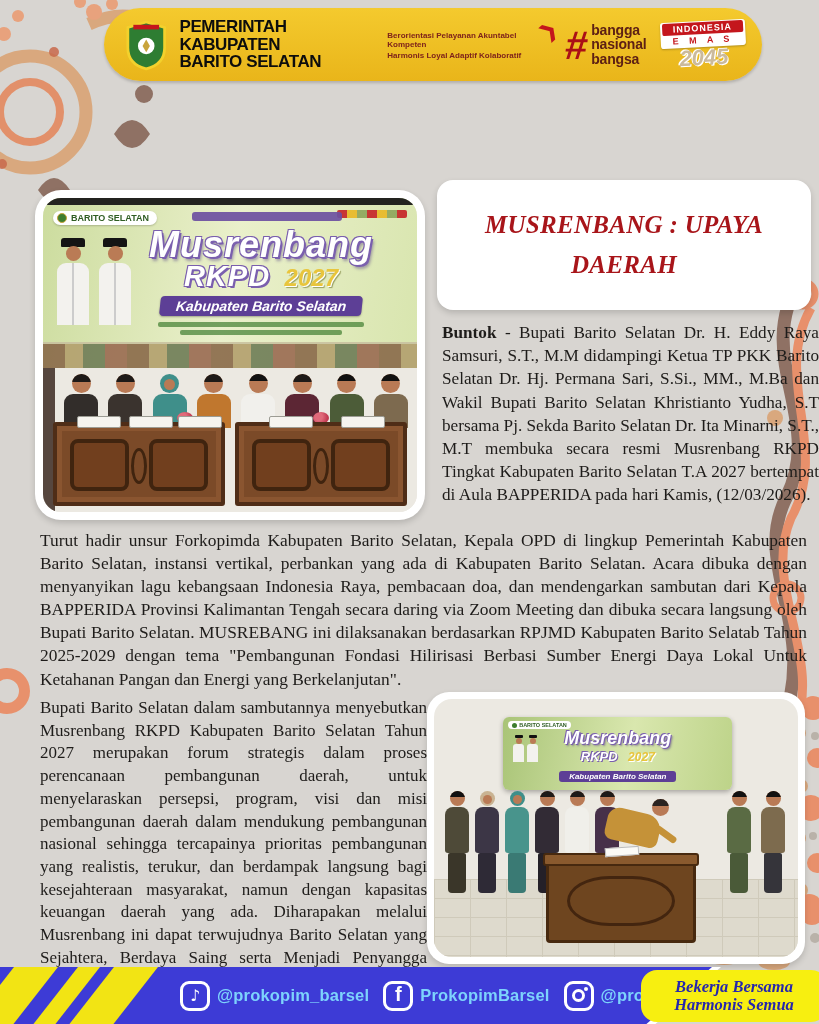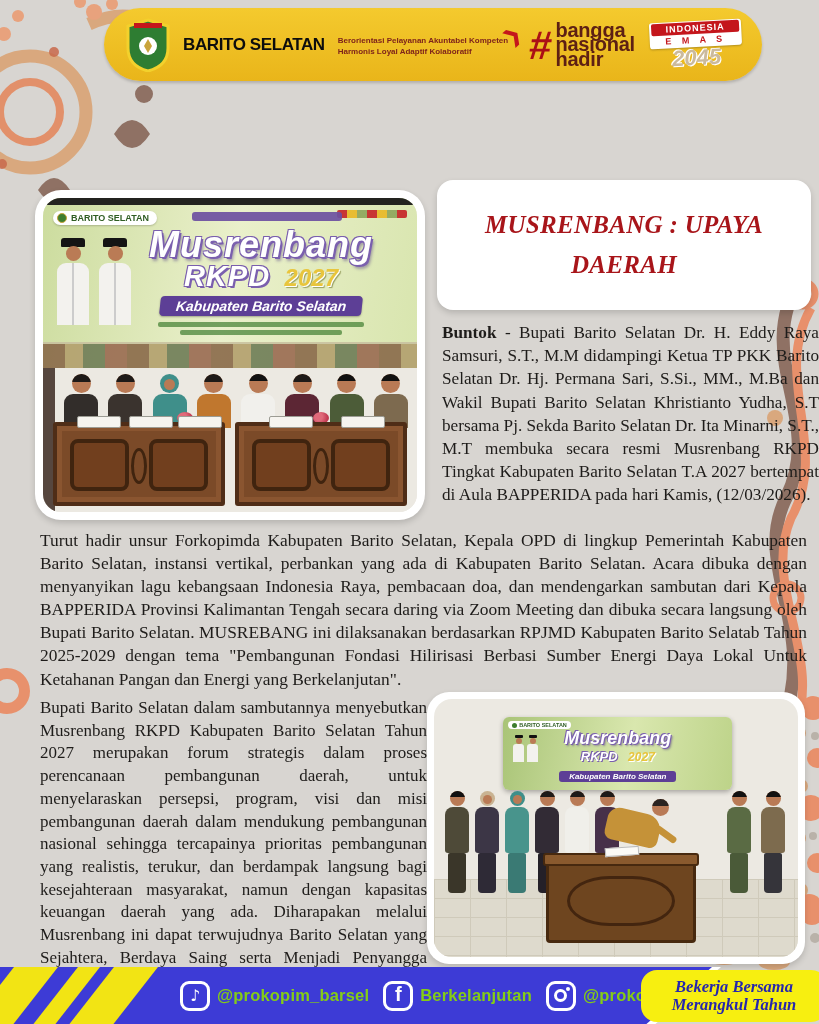--- a/index.html
+++ b/index.html
@@ -13,21 +13,21 @@
     background:linear-gradient(180deg,#F4CA2E,#E9B51A);display:flex;align-items:center;
     padding:0 16px 0 22px;gap:13px;z-index:2;box-shadow:0 2px 3px rgba(0,0,0,.18);}
   .gov-text{font-size:17px;line-height:17.5px;font-weight:900;color:#0D0D0D;letter-spacing:-0.4px;}
   .berakhlak-wrap{position:relative;padding-right:8px;}
   .berakhlak{font-size:28px;font-weight:800;color:#C4161C;letter-spacing:-0.5px;line-height:26px;}
   .chev{position:absolute;top:-10px;right:-4px;color:#C4161C;font-size:19px;font-weight:900;
     display:inline-block;transform:rotate(-42deg);}
   .bsub{font-size:8px;line-height:9px;color:#7E231B;font-weight:700;margin-top:2px;}
   .bangga{display:flex;align-items:center;gap:4px;}
   .hash{font-size:40px;font-weight:900;color:#AB1016;font-style:italic;line-height:34px;transform:skewX(-6deg);}
-  .bwords{font-size:20px;line-height:14.5px;font-weight:800;color:#5D2014;letter-spacing:-0.2px;}
+  .bwords{font-size:14px;line-height:14.5px;font-weight:800;color:#5D2014;letter-spacing:-0.2px;}
   .emas{width:92px;text-align:center;transform:rotate(-3deg);margin-left:2px;}
   .emas-box{background:#fff;border-radius:3px;padding:1px 2px 2px;box-shadow:0 1px 2px rgba(0,0,0,.25);}
   .emas-top{background:#C4161C;color:#fff;font-size:9px;font-weight:800;letter-spacing:1px;border-radius:2px;padding:1px 0;}
   .emas-mid{color:#C4161C;font-size:9px;font-weight:800;letter-spacing:4px;padding-top:1px;}
   .emas-year{color:#CBBA9C;font-size:22px;line-height:20px;font-weight:900;font-style:italic;
     text-shadow:1px 1px 0 #FFF,-1px -1px 0 #FFF;margin-top:1px;}
 
   
   .title-pill{position:absolute;left:74px;top:88px;width:666px;height:73px;background:#FFF;
     border-radius:28px;z-index:2;box-shadow:0 3px 6px rgba(0,0,0,.14);display:flex;align-items:center;}
@@ -161,21 +161,21 @@
   .fslash{position:absolute;top:0;left:712px;width:9px;height:100%;background:#FFF;
     transform:skewX(-49deg);transform-origin:top left;}
   .social{position:absolute;left:180px;top:0;height:100%;display:flex;align-items:center;gap:14px;}
   .sitem{display:flex;align-items:center;gap:7px;}
   .ibox{width:30px;height:30px;border:3px solid #FFF;border-radius:9px;display:flex;align-items:center;
     justify-content:center;color:#FFF;position:relative;flex:0 0 auto;}
   .g-note{font-size:16px;font-weight:800;font-family:"DejaVu Sans",sans-serif;}
   .g-f{font-size:20px;font-weight:800;margin-top:-3px;font-family:"Liberation Sans",sans-serif;}
   .igc{width:13px;height:13px;border:3px solid #FFF;border-radius:50%;}
   .igd{position:absolute;right:3px;top:3px;width:4px;height:4px;background:#FFF;border-radius:50%;}
-  .handle{color:#84cc16;font-weight:700;font-size:16.5px;letter-spacing:.2px;white-space:nowrap;}
+  .handle{color:#7dd3fc;font-weight:700;font-size:16.5px;letter-spacing:.2px;white-space:nowrap;}
   .slogan{position:absolute;right:-8px;bottom:2px;width:186px;height:52px;background:#F7EF10;border-radius:16px;
     z-index:3;display:flex;flex-direction:column;align-items:center;justify-content:center;
     font-family:"Liberation Serif",serif;font-style:italic;font-weight:700;font-size:16.5px;line-height:18.5px;color:#2626AD;}
   .ring{position:absolute;left:-16px;top:668px;width:46px;height:46px;border:11px solid #E8916C;border-radius:50%;z-index:0;}
 </style>
 </head>
 <body>
 
 <div class="page">
 
@@ -268,33 +268,34 @@
   <div class="ring"></div>
 
   <header class="gov-bar">
     <svg width="44" height="54" viewBox="0 0 44 54">
       <path d="M22 2 L42 8 V30 Q42 48 22 53 Q2 48 2 30 V8 Z" fill="#2E7D32" stroke="#F3D12C" stroke-width="3"></path>
       <rect x="8" y="5" width="28" height="5" fill="#C4161C"></rect>
       <circle cx="22" cy="28" r="9" fill="#FFF"></circle>
       <path d="M22 21 L26 28 L22 35 L18 28 Z" fill="#C9A43C"></path>
     </svg>
     <div class="gov-text">
+      <div>PEMERINTAH KABUPATEN</div>
       <div>BARITO SELATAN</div>
     </div>
     <div class="berakhlak-wrap">
       <span class="chev">❯</span>
       <div class="bsub">Berorientasi Pelayanan Akuntabel Kompeten</div>
       <div class="bsub">Harmonis Loyal Adaptif Kolaboratif</div>
     </div>
     <div class="bangga">
       <span class="hash">#</span>
       <div class="bwords">
         <div>bangga</div>
         <div>nasional</div>
-        <div>hadir</div>
+        <div>bangsa</div>
       </div>
     </div>
     <div class="emas">
       <div class="emas-box">
         <div class="emas-top">INDONESIA</div>
         <div class="emas-mid">E M A S</div>
       </div>
       <div class="emas-year">2045</div>
     </div>
   </header>
@@ -528,31 +529,31 @@
         <div class="sitem">
           <span class="ibox">
               <span class="g-note">♪</span>
             </span>
           <span class="handle">@prokopim_barsel</span>
         </div>
         <div class="sitem">
           <span class="ibox">
               <span class="g-f">f</span>
             </span>
-          <span class="handle">Berkelanjutan</span>
+          <span class="handle">ProkopimBarsel</span>
         </div>
         <div class="sitem">
           <span class="ibox">
               <span class="igc"></span>
               <span class="igd"></span>
             </span>
           <span class="handle">@prokopim_barsel</span>
         </div>
       </div>
     </div>
     <div class="fslash"></div>
     <div class="slogan">
       <div>Bekerja Bersama</div>
-      <div>Merangkul Tahun</div>
+      <div>Harmonis Semua</div>
     </div>
   </footer>
 
 </div>
 
 </body></html>

